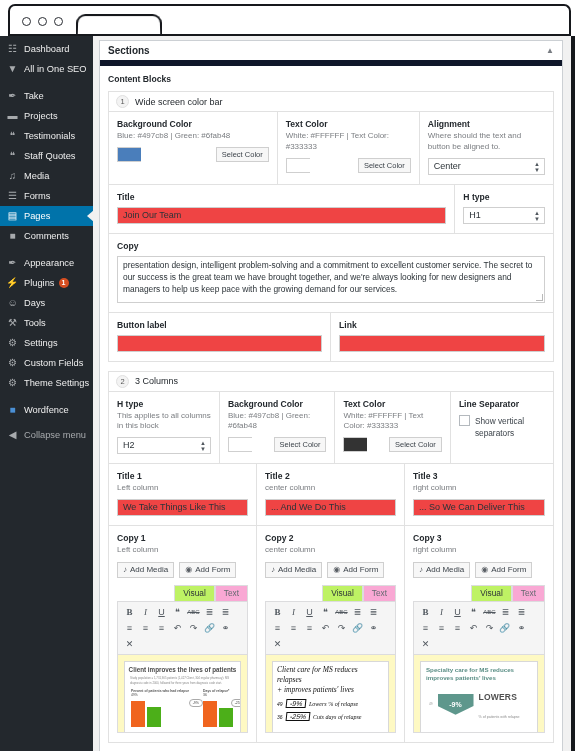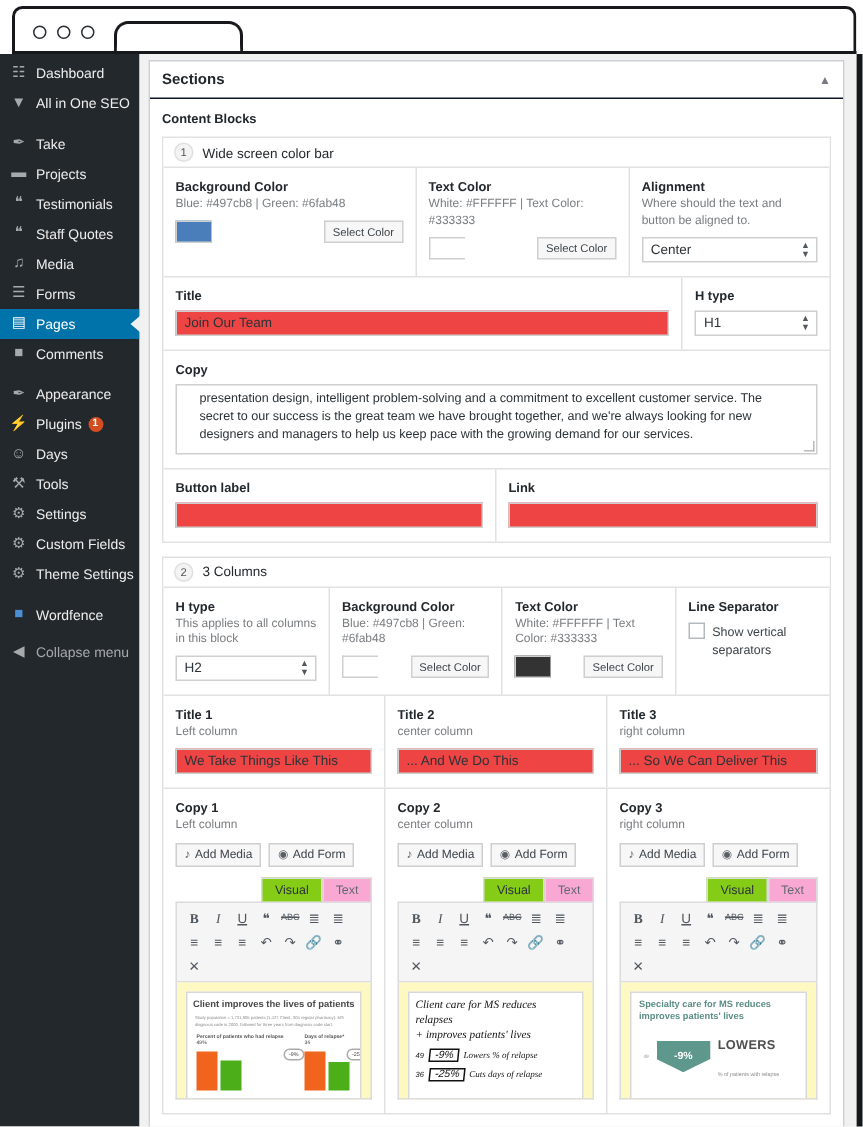--- a/index.html
+++ b/index.html
@@ -107,21 +107,21 @@
   }
   .postbox {
     background: #fff;
     border: 1px solid #ccd0d4;
     width: 100%;
   }
   .postbox-header {
     height: 25px; display: flex; align-items: center;
     justify-content: space-between;
     padding: 0 8px;
-    border-bottom: 1px solid #0f172a;
+    border-bottom: 6px solid #0f172a;
   }
   .postbox-title { font-size: 10px; font-weight: bold; color: #23282d; }
   .toggle-arrow { color: #787c82; font-size: 8px; }
   .postbox-inner { padding: 8px 8px 10px 8px; }
 
   .field-label { font-size: 8.6px; font-weight: bold; color: #23282d; }
   .field-desc { font-size: 8px; color: #7a7d81; margin-top: 2px; line-height: 1.35; }
 
   .acf-block {
     border: 1px solid #e1e1e1;
@@ -173,21 +173,21 @@
     width: 100%; height: 17px;
     border: 1px solid #cfcfcf; background: #ef4444;
     font-size: 9px; color: #2c3338;
     padding: 0 5px; line-height: 15px; margin-top: 5px;
     white-space: nowrap; overflow: hidden;
   }
   .area {
     width: 100%; height: 47px;
     border: 1px solid #cfcfcf; background: #fff;
     font-size: 8.4px; color: #2c3338; line-height: 1.45;
-    padding: 2px 15px; margin-top: 5px;
+    padding: 2px 5px; margin-top: 5px;
     overflow: hidden; position: relative;
   }
   .area .resize {
     position: absolute; right: 1px; bottom: 1px;
     width: 7px; height: 7px;
     border-right: 1px solid #b9b9b9; border-bottom: 1px solid #b9b9b9;
   }
 
   .chk-row { display: flex; align-items: flex-start; margin-top: 6px; }
   .chk {
@@ -209,21 +209,21 @@
   .mbtn .gi { font-size: 8px; color: #5a5f65; }
 
   .editor { margin-top: 7px; }
   .editor-tabs { display: flex; justify-content: flex-end; }
   .etab {
     height: 16px; padding: 0 8px;
     font-size: 8.3px; color: #646970;
     background: #f9a8d4; border: 1px solid #dcdcde;
     border-bottom: none; line-height: 14px;
   }
-  .etab.on { background: #84cc16; color: #2c3338; }
+  .etab.on { background: #bef264; color: #2c3338; }
   .etoolbar {
     border: 1px solid #dcdcde; background: #f5f5f5;
     padding: 3px 4px 3px 4px;
     display: flex; flex-wrap: wrap; gap: 2px 1px;
   }
   .tb {
     width: 15px; height: 14px;
     display: inline-flex; align-items: center; justify-content: center;
     font-size: 9px; color: #50575e;
   }

